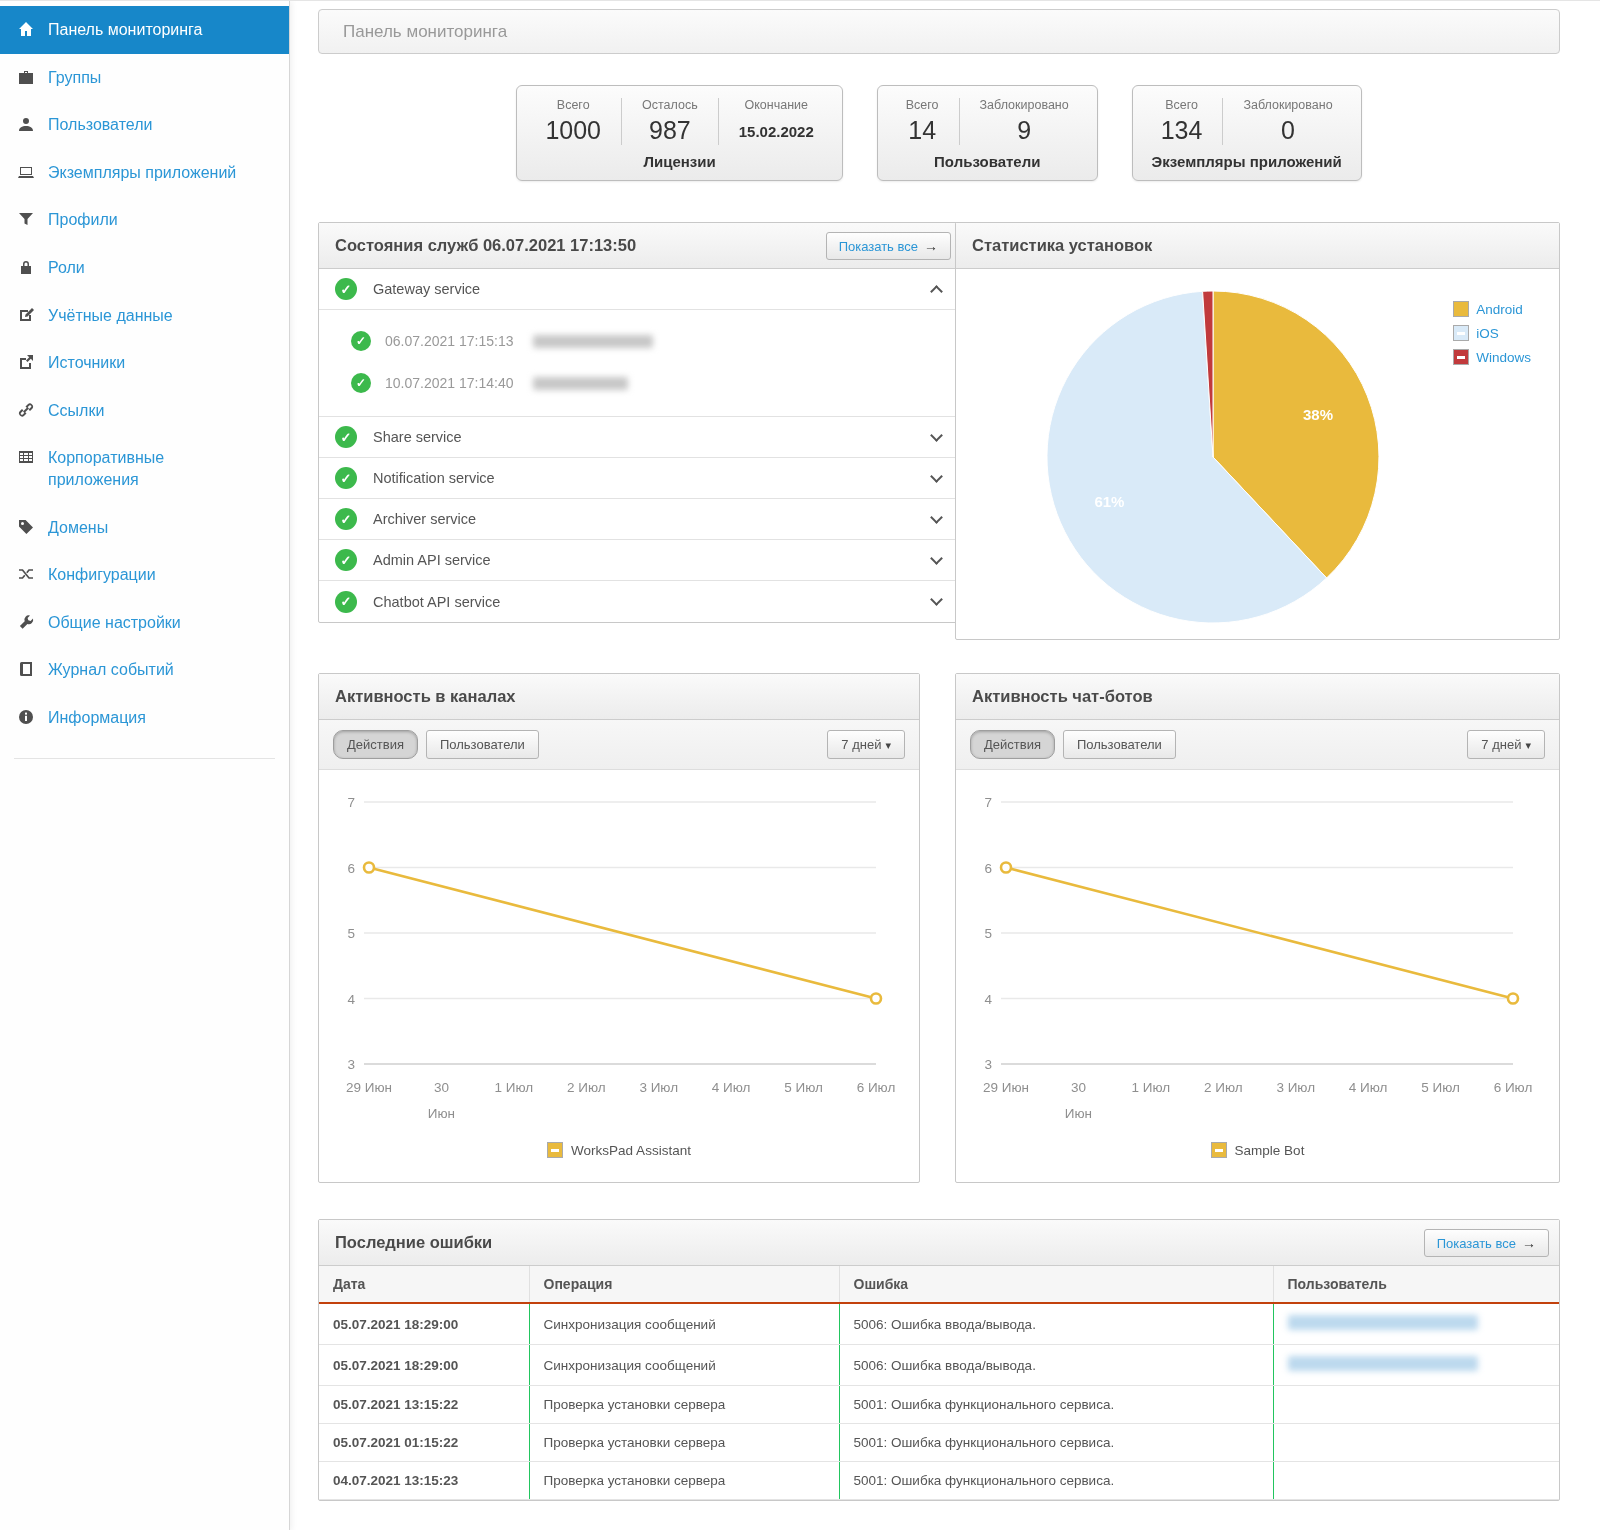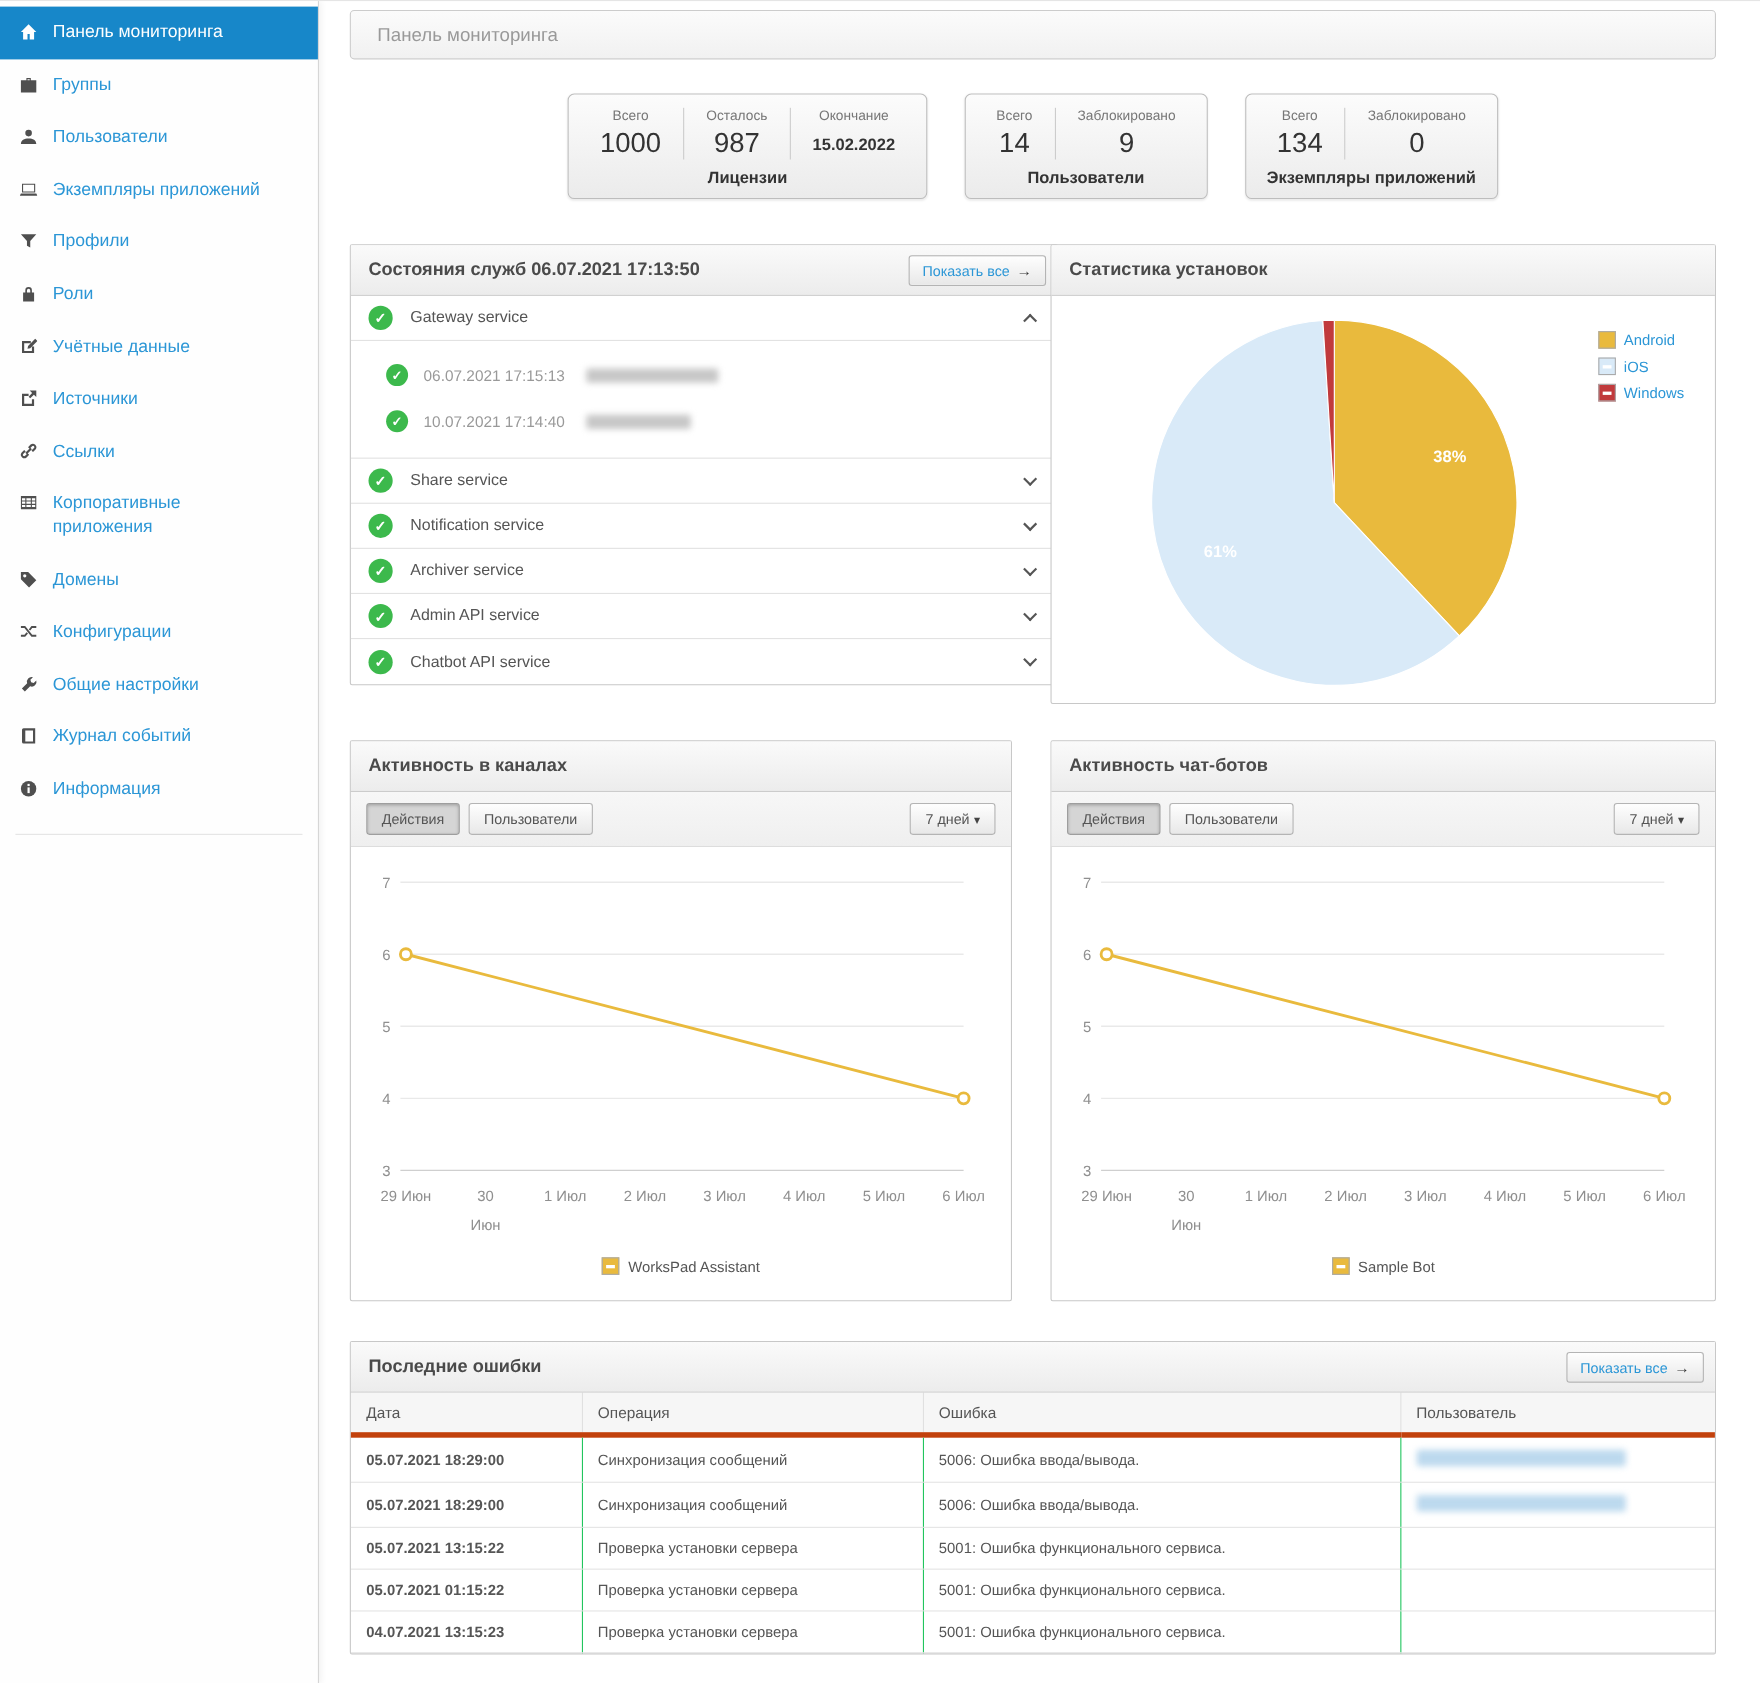--- a/index.html
+++ b/index.html
@@ -87,31 +87,31 @@
   
   .chart-panel { width:602px; height:510px; top:672px; }
   #channels-panel { left:0; }
   #chatbots-panel { left:637px; width:605px; }
   .toolbar { height:50px; background:linear-gradient(#f7f7f7,#efefef); border-bottom:1px solid #ddd;
     display:flex; align-items:center; padding:0 14px; gap:8px; position:relative; }
   .tbtn { background:linear-gradient(#fefefe,#e8e8e8); border:1px solid #b4b4b4; border-radius:3px;
     font-size:13px; color:#555; padding:6px 13px; cursor:pointer;
     font-family:"Liberation Sans", sans-serif; }
   .tbtn.pressed { background:#d5d5d5; border-color:#9e9e9e;
-    box-shadow:inset 0 1px 3px rgba(0,0,0,.25); }
+    box-shadow:inset 0 1px 3px rgba(0,0,0,.25);border-radius:10px; }
   .tbtn.period { position:absolute; right:14px; }
   .caret { font-size:11px; color:#444; margin-left:4px; }
   .clegend { display:flex; justify-content:center; align-items:center; gap:8px; margin-top:8px; }
   .clegend span.txt { font-size:13.5px; color:#555; }
 
   
   #errors-panel { left:0; top:1218px; width:1242px; }
   #errors-panel table { width:100%; border-collapse:collapse; table-layout:fixed; }
-  #errors-panel th { background:#f6f6f6; font-weight:normal; text-align:left;
-    font-size:14px; color:#555; padding:10px 14px; border-bottom:5px solid #c2410c;
+  #errors-panel th { background:#f6f6f6; font-weight:bold; text-align:left;
+    font-size:14px; color:#555; padding:10px 14px; border-bottom:2px solid #c2410c;
     border-right:1px solid #e0e0e0; }
   #errors-panel td { font-size:13.5px; color:#555; padding:11px 14px;
     border-bottom:1px solid #e4e4e4; border-right:1px solid #22c55e; }
   #errors-panel th:last-child, #errors-panel td:last-child { border-right:none; }
   td.dt { color:#2b96d6; font-weight:bold; cursor:pointer; }
 </style>
 </head>
 <body>
 
 <div class="sidebar">

